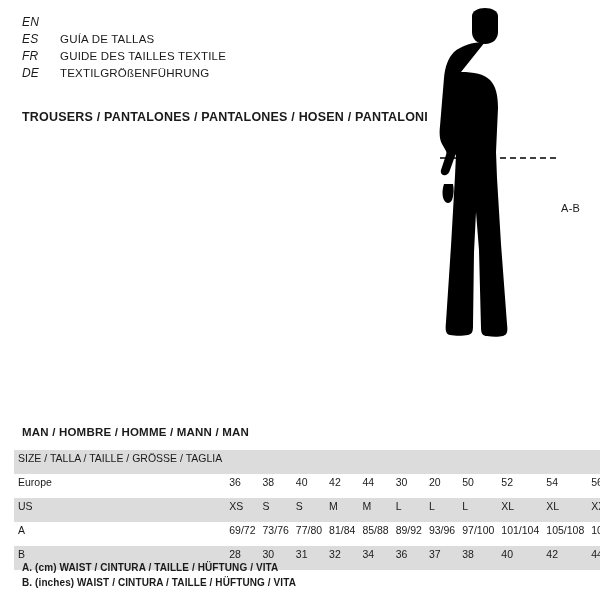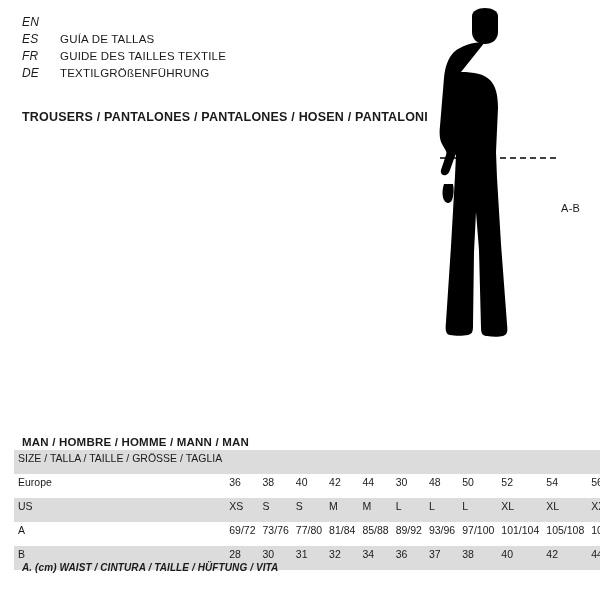--- a/index.html
+++ b/index.html
@@ -65,21 +65,21 @@
     top: 154px;
     font-size: 11px;
     letter-spacing: 0.3px;
     margin-top: 40px;
   }
 
   
   .gender-line {
     position: absolute;
     left: 22px;
-    top: 436px;
+    top: 426px;
     font-size: 11.5px;
     font-weight: bold;
     letter-spacing: 0.2px;
   }
 
   
   .table-wrap {
     position: absolute;
     left: 14px;
     top: 450px;
@@ -112,21 +112,21 @@
 
   
   .notes {
     position: absolute;
     left: 22px;
     top: 560px;
     font-size: 10px;
     font-weight: bold;
     letter-spacing: 0.1px;
   }
-  .notes div { height: 15px; line-height: 15px; font-style: italic; }
+  .notes div { height: 15px; line-height: 15px; }
 </style>
 </head>
 <body>
 
 <div class="lang-block">
   <div class="lang-row">
     <span class="lang-code">EN</span>
   </div>
   <div class="lang-row">
     <span class="lang-code">ES</span>
@@ -211,21 +211,21 @@
         <th class="val"></th>
       </tr>
       <tr class="plain">
         <td class="rowlabel">Europe</td>
         <td class="val">36</td>
         <td class="val">38</td>
         <td class="val">40</td>
         <td class="val">42</td>
         <td class="val">44</td>
         <td class="val">30</td>
-        <td class="val">48</td>
+        <td class="val">20</td>
         <td class="val">50</td>
         <td class="val">52</td>
         <td class="val">54</td>
         <td class="val">56</td>
       </tr>
       <tr class="shade">
         <td class="rowlabel">US</td>
         <td class="val">XS</td>
         <td class="val">S</td>
         <td class="val">S</td>
@@ -265,13 +265,14 @@
         <td class="val">40</td>
         <td class="val">42</td>
         <td class="val">44</td>
       </tr>
     </tbody>
   </table>
 </div>
 
 <div class="notes">
   <div>A. (cm) WAIST / CINTURA / TAILLE / HÜFTUNG / VITA</div>
+  <div>B. (inches) WAIST / CINTURA / TAILLE / HÜFTUNG / VITA</div>
 </div>
 
 </body></html>

